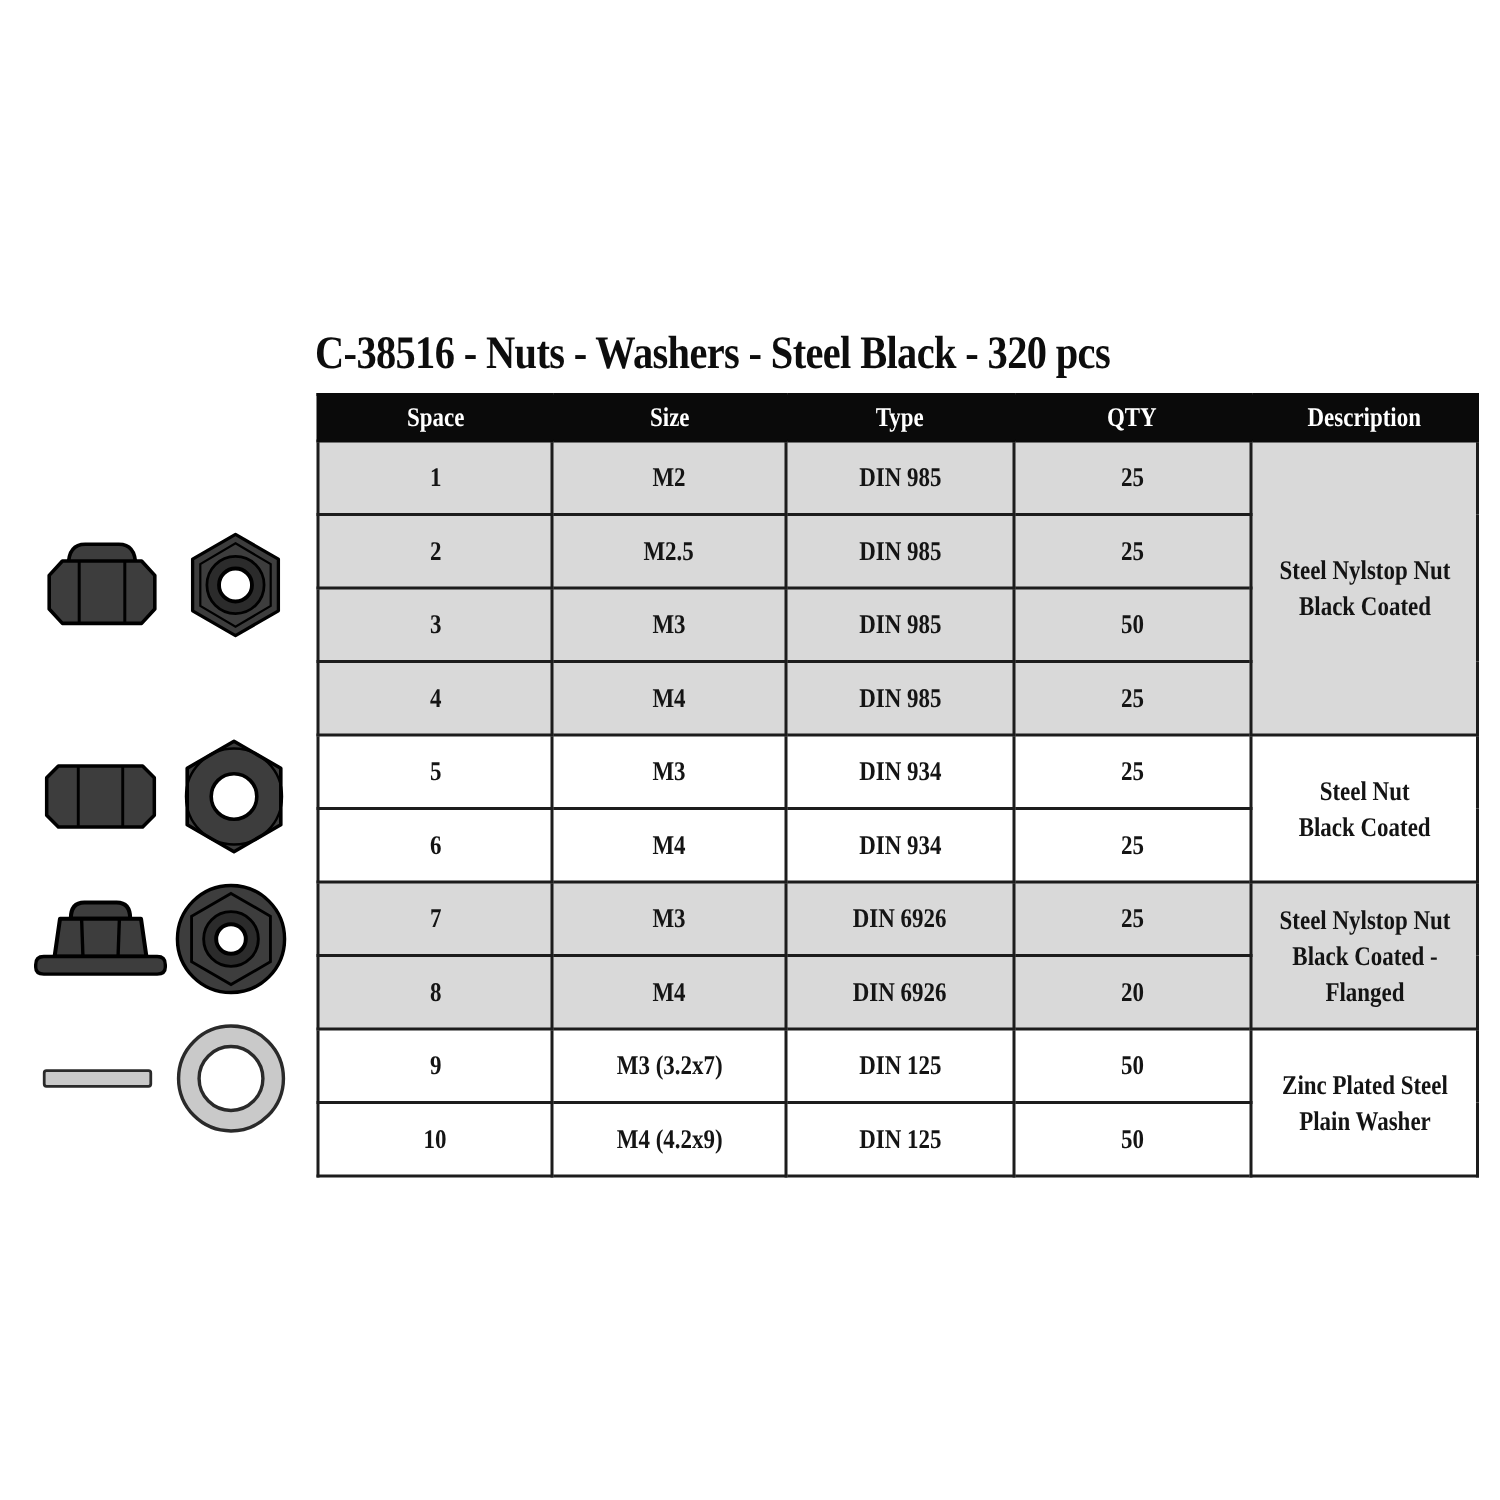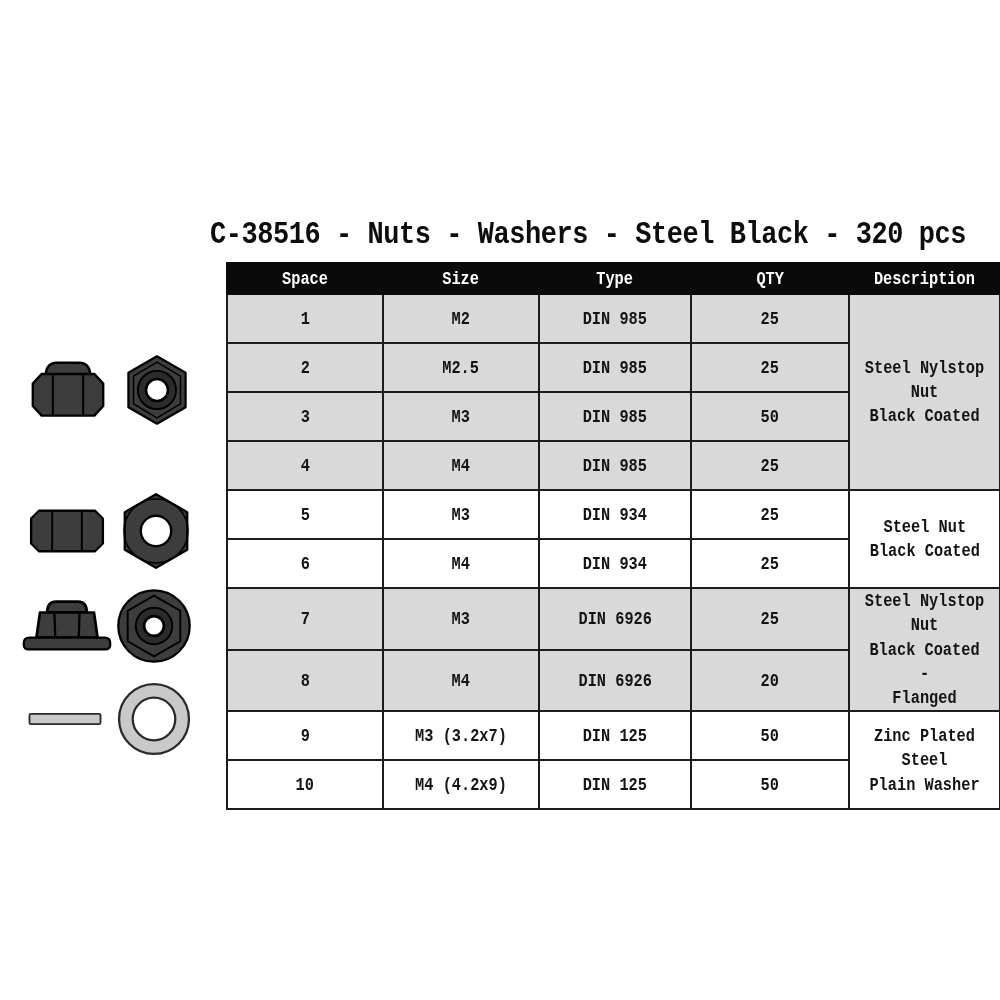--- a/index.html
+++ b/index.html
@@ -1,25 +1,25 @@
 <!DOCTYPE html>
 <html><head>
 <meta charset="utf-8">
 <style>
   html,body{margin:0;padding:0;background:#ffffff;}
   .canvas{position:relative;width:1000px;height:1000px;background:#ffffff;overflow:hidden;
-          font-family:Liberation Mono, monospace;}
+          font-family:Liberation Serif, serif;}
 
   
   .title{position:absolute;left:210px;top:219px;font-size:31px;font-weight:bold;color:#0d0d0d;
          white-space:nowrap;letter-spacing:-0.5px;transform:scaleX(0.87);transform-origin:left center;
          line-height:1;}
 
   
-  .table-wrap{position:absolute;left:211px;top:262px;width:773px;margin-left:15px;}
+  .table-wrap{position:absolute;left:211px;top:262px;width:773px;}
   table.parts{border-collapse:collapse;width:100%;table-layout:fixed;}
   table.parts th{background:#0a0a0a;color:#ffffff;height:29px;font-size:18px;font-weight:bold;
                  border:2px solid #0a0a0a;padding:0;text-align:center;}
   table.parts td{height:47px;border:2px solid #1c1c1c;padding:0;text-align:center;
                  font-size:18px;font-weight:bold;color:#141414;background:#ffffff;vertical-align:middle;}
   tr.shaded td{background:#d9d9d9;}
   td.desc{font-size:17px;line-height:1.35;}
   .cx{display:inline-block;transform:scaleX(0.85);transform-origin:center center;white-space:pre-line;}
 
   

